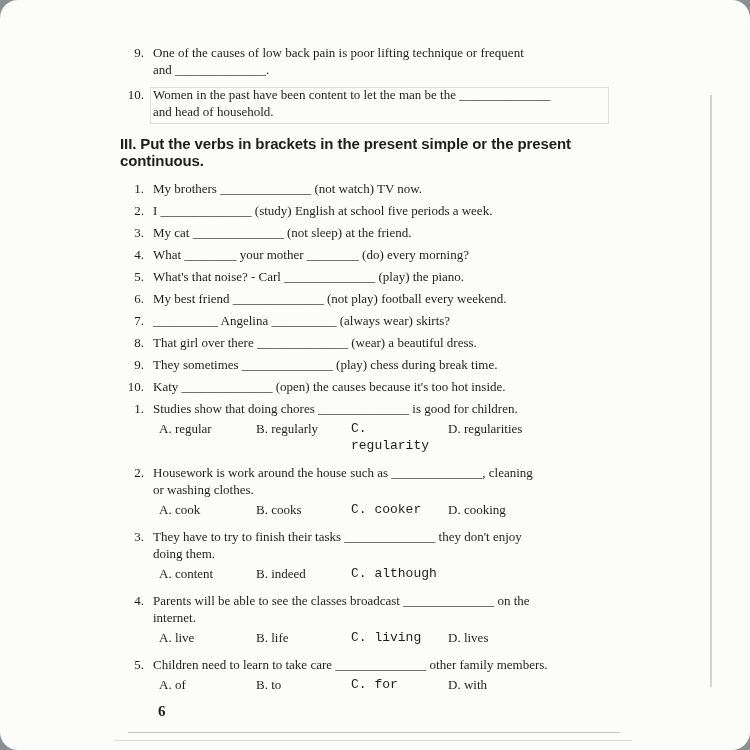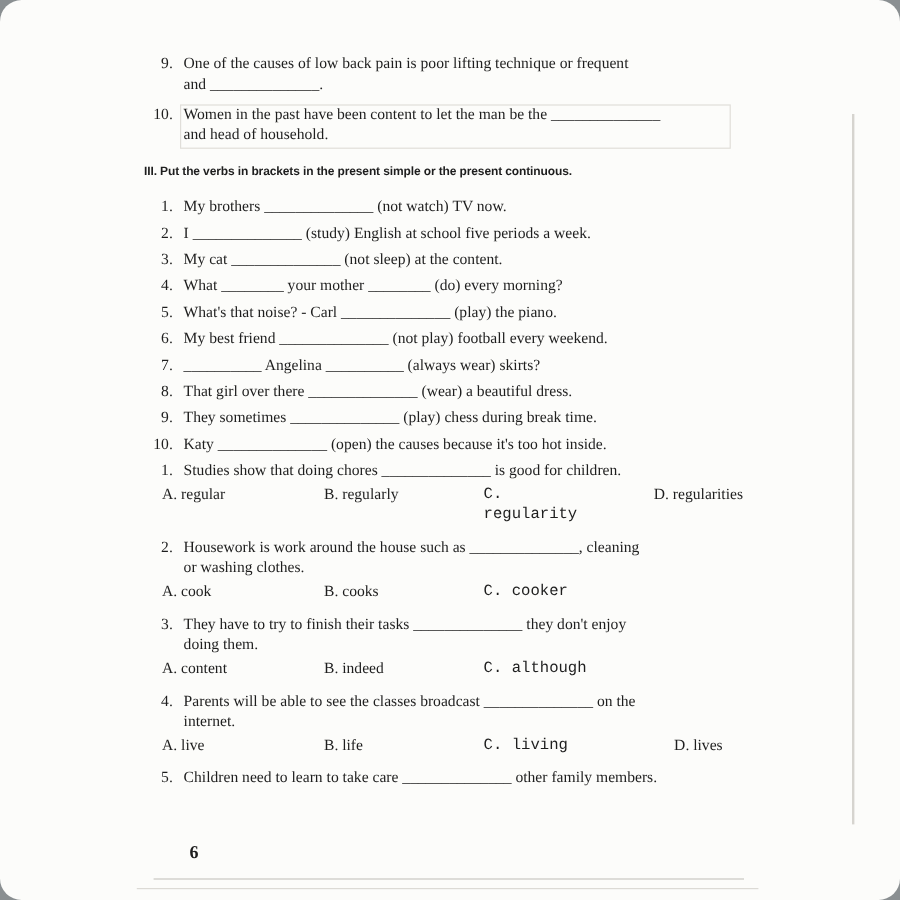--- a/index.html
+++ b/index.html
@@ -41,34 +41,34 @@
     position:absolute; left:120px; top:44px; width:506px;
     font-size:13px; line-height:17px;
   }
   .row { display:flex; margin-bottom:5px; }
   .num { flex:0 0 24px; text-align:right; margin-right:9px; }
   .txt { white-space:pre-wrap; flex:1; }
 
   .heading {
     font-family:"Liberation Sans", sans-serif;
     font-weight:bold;
-    font-size:10px;
+    font-size:15px;
     letter-spacing:-0.1px;
     margin:15px 0 11px 0;
   }
   .intro { margin-bottom:2px; }
   .intro .row { margin-bottom:8px; }
 
   .question { margin-bottom:9px; }
   .question .row { margin-bottom:3px; }
-  .opts { display:flex; margin:1px 0 10px 15px;gap:38px; }
+  .opts { display:flex; margin:1px 0 10px 39px; }
   .opt-a { width:97px; }
   .opt-b { width:95px; }
   .opt-c { width:97px;font-family:Liberation Mono, monospace; }
-  .opt-d { flex:1;text-align:center; }
+  .opt-d { flex:1; }
 
   .page-number {
     position:absolute; left:158px; top:703px;
     font-weight:bold; font-size:15px;
     font-family:"Liberation Serif", serif;
   }
 </style>
 </head>
 <body>
 
@@ -100,21 +100,21 @@
       <div class="row">
         <span class="num">1.</span>
         <span class="txt">My brothers ______________ (not watch) TV now.</span>
       </div>
       <div class="row">
         <span class="num">2.</span>
         <span class="txt">I ______________ (study) English at school five periods a week.</span>
       </div>
       <div class="row">
         <span class="num">3.</span>
-        <span class="txt">My cat ______________ (not sleep) at the content.</span>
+        <span class="txt">My cat ______________ (not sleep) at the friend.</span>
       </div>
       <div class="row">
         <span class="num">4.</span>
         <span class="txt">What ________ your mother ________ (do) every morning?</span>
       </div>
       <div class="row">
         <span class="num">5.</span>
         <span class="txt">What's that noise? - Carl ______________ (play) the piano.</span>
       </div>
       <div class="row">
@@ -157,20 +157,21 @@
       <div class="question">
         <div class="row">
           <span class="num">2.</span>
           <span class="txt">Housework is work around the house such as ______________, cleaning
 or washing clothes.</span>
         </div>
         <div class="opts">
           <span class="opt-a">A. cook</span>
           <span class="opt-b">B. cooks</span>
           <span class="opt-c">C. cooker</span>
+          <span class="opt-d">D. cooking</span>
         </div>
       </div>
 
       <div class="question">
         <div class="row">
           <span class="num">3.</span>
           <span class="txt">They have to try to finish their tasks ______________ they don't enjoy
 doing them.</span>
         </div>
         <div class="opts">
@@ -192,20 +193,26 @@
           <span class="opt-c">C. living</span>
           <span class="opt-d">D. lives</span>
         </div>
       </div>
 
       <div class="question">
         <div class="row">
           <span class="num">5.</span>
           <span class="txt">Children need to learn to take care ______________ other family members.</span>
         </div>
+        <div class="opts">
+          <span class="opt-a">A. of</span>
+          <span class="opt-b">B. to</span>
+          <span class="opt-c">C. for</span>
+          <span class="opt-d">D. with</span>
+        </div>
       </div>
     </div>
 
   </div>
 
   <div class="page-number">6</div>
 
 </div>
 
 </body></html>

